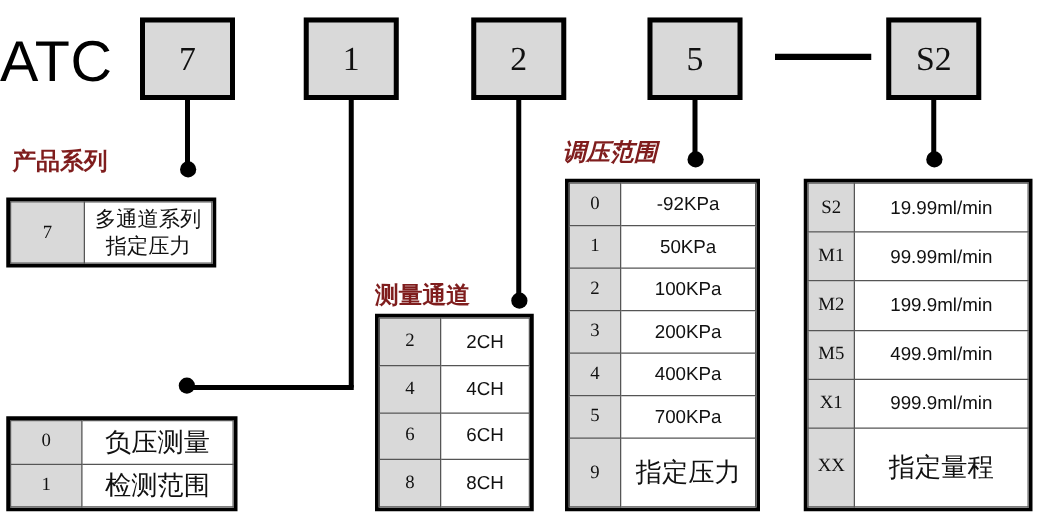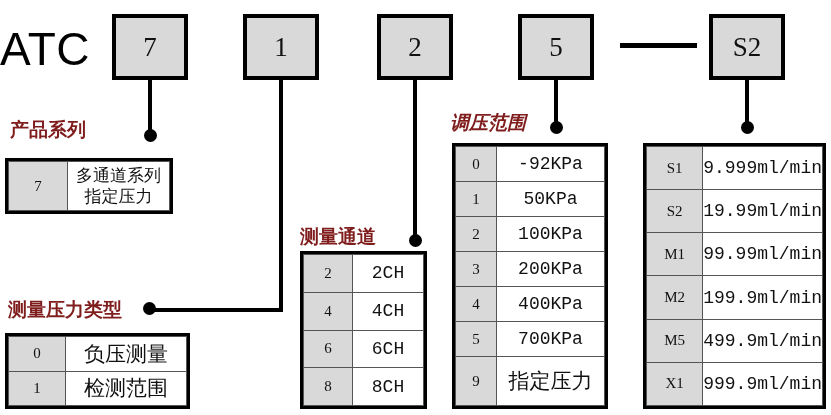--- a/index.html
+++ b/index.html
@@ -97,22 +97,22 @@
     padding: 0;
   }
   .tbl td.code {
     background: #d9d9d9;
     font-family: "Liberation Serif", serif;
     font-size: 15px;
     color: #111;
   }
   .tbl td.val {
     background: #ffffff;
-    font-family: Liberation Mono, monospace;
-    font-size: 18px;
+    font-family: Liberation Sans, sans-serif;
+    font-size: 15px;
     color: #111;
   }
   .tbl td.val.cjk {
     font-family: "DejaVu Sans", sans-serif;
     font-size: 21px;
   }
   .tbl td.val.cjk-multi {
     font-family: Liberation Serif, serif;
     font-size: 17px;
     line-height: 21px;
@@ -143,21 +143,20 @@
   <div class="vline" style="left:413px; top:80px; height:160px;"></div>
   <div class="dot" style="left:409px; top:234px;"></div>
 
   <div class="vline" style="left:554px; top:80px; height:48px;"></div>
   <div class="dot" style="left:550px; top:121px;"></div>
 
   <div class="vline" style="left:745px; top:80px; height:48px;"></div>
   <div class="dot" style="left:741px; top:121px;"></div>
 
   <div class="caption" style="left:10px; top:119px;">产品系列</div>
-  <div class="caption" style="left:8px; top:299px;">测量压力类型</div>
   <div class="caption" style="left:300px; top:226px;">测量通道</div>
   <div class="caption" style="left:450px; top:112px;font-style:italic;">调压范围</div>
 
   <div class="tbl" style="left:5px; top:158px; width:168px; height:56px;">
     <table>
       <tbody>
         <tr>
           <td class="code" style="width:58px;">7</td>
           <td class="val cjk-multi">
             <span>多通道系列</span><br>
@@ -238,40 +237,40 @@
           <td class="val cjk">指定压力</td>
         </tr>
       </tbody>
     </table>
   </div>
 
   <div class="tbl" style="left:643px; top:143px; width:183px; height:266px;">
     <table>
       <tbody>
         <tr>
-          <td class="code" style="width:56px;">S1</td>
-          <td class="val">9.999ml/min</td>
-        </tr>
-        <tr>
           <td class="code">S2</td>
           <td class="val">19.99ml/min</td>
         </tr>
         <tr>
           <td class="code">M1</td>
           <td class="val">99.99ml/min</td>
         </tr>
         <tr>
           <td class="code">M2</td>
           <td class="val">199.9ml/min</td>
         </tr>
         <tr>
           <td class="code">M5</td>
           <td class="val">499.9ml/min</td>
         </tr>
         <tr>
           <td class="code">X1</td>
           <td class="val">999.9ml/min</td>
         </tr>
+        <tr>
+          <td class="code">XX</td>
+          <td class="val cjk">指定量程</td>
+        </tr>
       </tbody>
     </table>
   </div>
 
 </div>
 
 </body></html>

